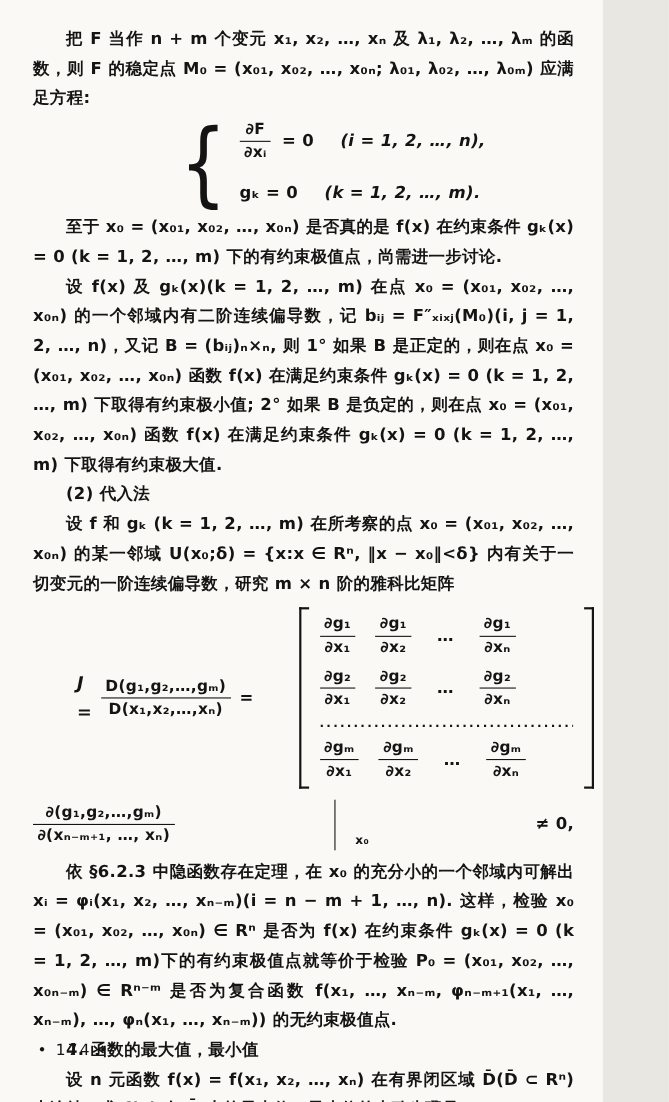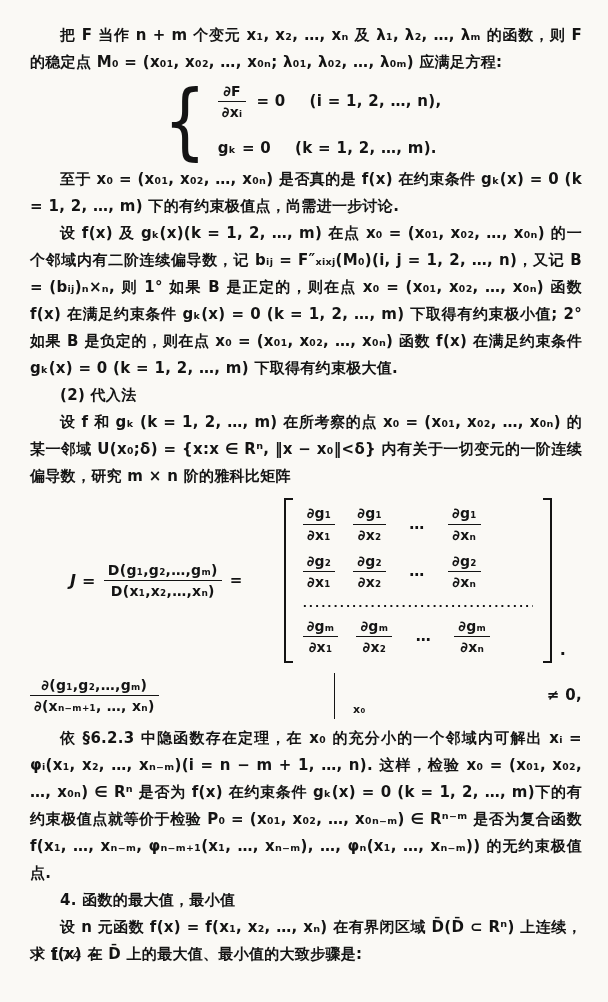--- a/index.html
+++ b/index.html
@@ -3,21 +3,21 @@
 <meta charset="utf-8">
 <style>
   html,body{margin:0;padding:0;}
   body{
     width:608px;height:1002px;
     background:#e9e7e2;
     font-family:"DejaVu Sans","Liberation Sans",sans-serif;
   }
   .page{
     position:relative;
-    width:608px;height:1002px;
+    width:548px;height:1002px;
     background:#faf9f5;
     color:#141414;
     overflow:hidden;
     box-sizing:border-box;
     padding:22px 26px 0 30px;
   }
   .body-text{
     font-size:15px;
     line-height:27px;
     font-weight:600;
@@ -31,21 +31,21 @@
   .disp{display:flex;align-items:center;justify-content:space-between;font-weight:600;}
   .frac{display:inline-flex;flex-direction:column;text-align:center;vertical-align:middle;line-height:1.3;font-size:14px;}
   .frac .num{border-bottom:1.6px solid #141414;padding:0 4px 1px 4px;}
   .frac .den{padding:1px 4px 0 4px;}
 
   
   .eq-system{margin:6px 0 4px 0;justify-content:flex-start;padding-left:128px;}
   .brace{font-size:84px;font-weight:400;line-height:0.9;transform:scaleX(0.8);margin-right:6px;color:#141414;}
   .sys-rows{display:flex;flex-direction:column;gap:14px;}
   .sys-row{display:flex;align-items:center;gap:10px;font-size:15px;}
-  .sys-cond{margin-left:14px;}
+  .sys-cond{margin-left:14px;font-style:italic;}
 
   
   .eq-jac{margin:8px 0 4px 0;gap:8px;padding-left:40px;justify-content:flex-start;}
   .jac-lhs{font-size:16px;font-style:italic;}
   .matrix{display:flex;align-items:stretch;margin-left:4px;padding-left:29px;}
   .brk{width:7px;border:2px solid #141414;}
   .brk.l{border-right:none;}
   .brk.r{border-left:none;}
   .mcells{display:flex;flex-direction:column;gap:8px;padding:6px 10px;}
   .mrow{display:flex;align-items:center;gap:18px;}

